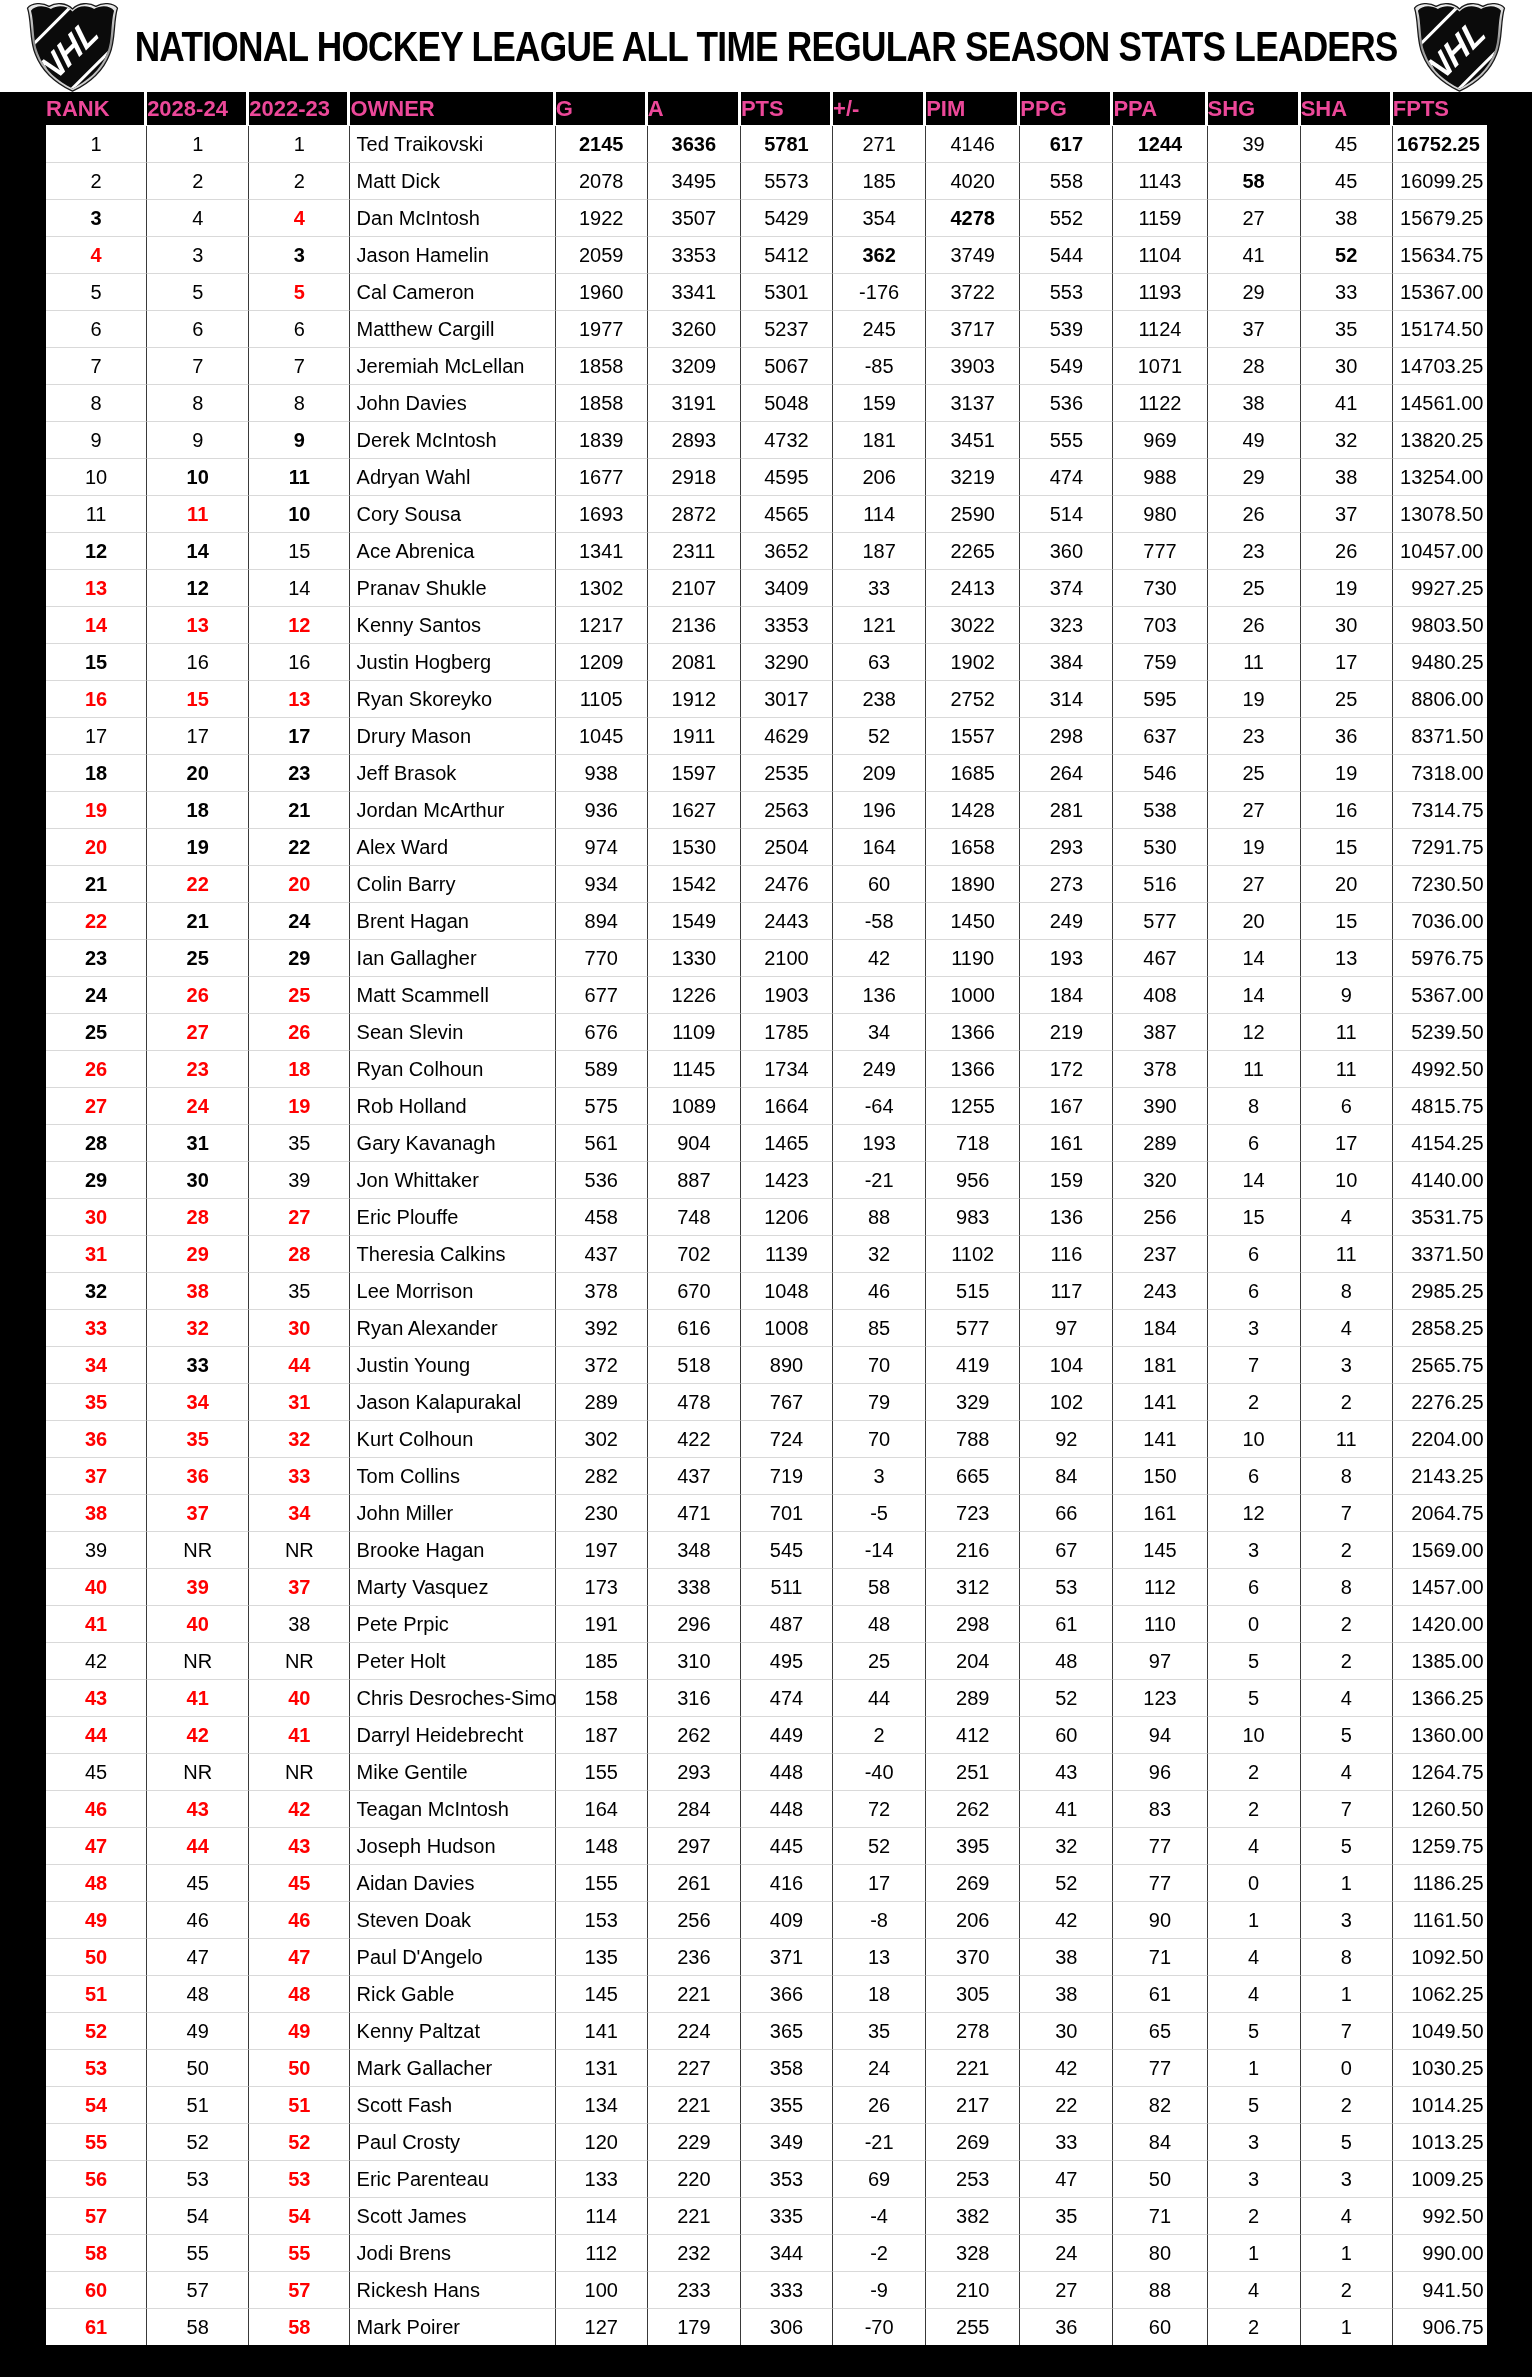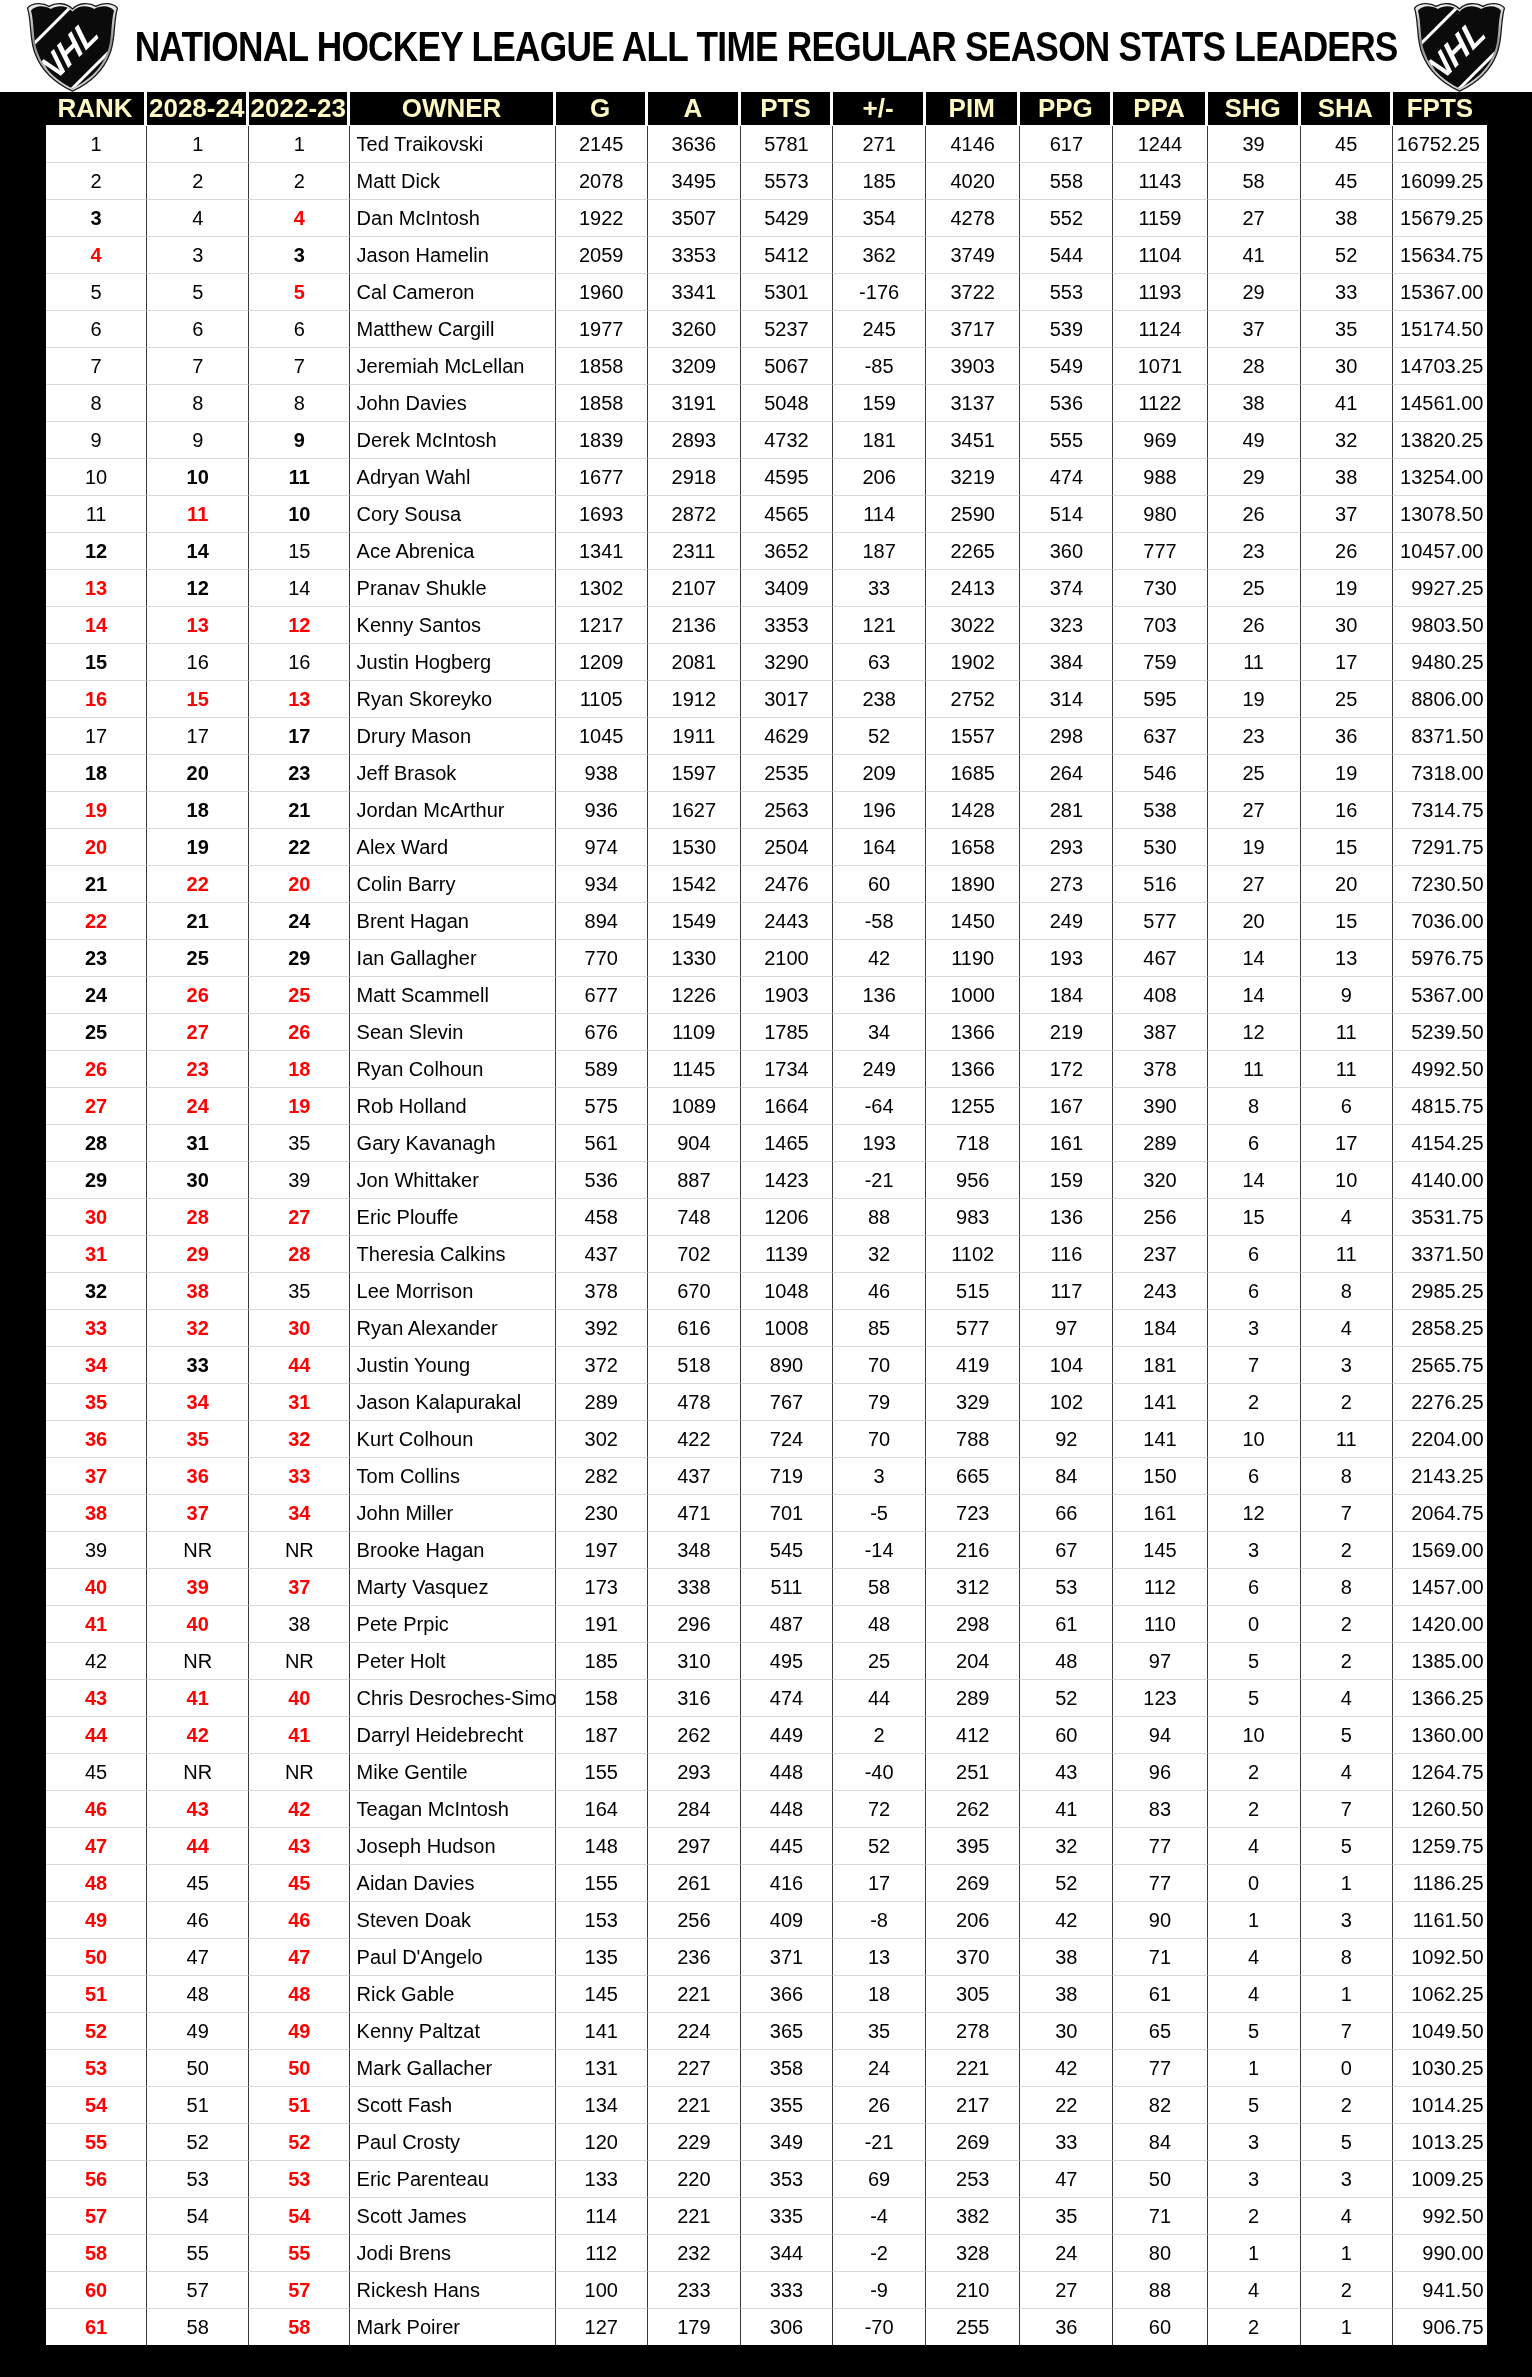--- a/index.html
+++ b/index.html
@@ -37,24 +37,24 @@
     border-collapse:separate; border-spacing:0;
     table-layout:fixed;
   }
   col.c0 {width:101px;} col.c1 {width:102px;} col.c2 {width:101px;}
   col.c3 {width:205px;} col.c4 {width:92px;} col.c5 {width:93px;}
   col.c6 {width:92px;} col.c7 {width:93px;} col.c8 {width:94px;}
   col.c9 {width:93px;} col.c10{width:94px;} col.c11{width:93px;}
   col.c12{width:92px;} col.c13{width:94px;}
 
   thead th {
-    background:#000; color:#fef9c3;
+    background:#000; color:#ec4899;
     height:33px; padding:0;
-    font-size:26px; font-weight:700;
-    text-align:center; vertical-align:middle;
+    font-size:22px; font-weight:700;
+    text-align:left; vertical-align:middle;
     border-right:3.5px solid #fff;
     border-bottom:1.8px solid #fff;
     overflow:hidden; white-space:nowrap;
   }
   thead th:last-child { border-right:none; }
 
   tbody td {
     background:#fff; color:#000;
     height:36px; padding:0;
     font-size:20px; font-weight:400;
@@ -63,21 +63,21 @@
     border-bottom:0.9px solid #d9d9d9;
     overflow:hidden; white-space:nowrap;
   }
   tbody td:last-child { border-right:none; }
   tbody tr:last-child td { border-bottom:none; }
 
   td.owner { text-align:left; padding-left:6.2px; }
   td.fpts  { text-align:right; padding-right:3.5px; }
   td.bold-black { font-weight:700; }
   td.red-bold   { color:#ff0000; font-weight:700; }
-  td.leader     { font-weight:400;text-align:center; }
+  td.leader     { font-weight:700;text-align:center; }
 </style>
 </head>
 <body>
 
 <div class="title-band">
   <svg class="logo left" viewBox="0 0 110 104">
     <defs>
       <linearGradient id="sil" x1="0" y1="0" x2="0" y2="1">
         <stop offset="0" stop-color="#efefef"></stop>
           <stop offset="0.45" stop-color="#8f8f8f"></stop>

